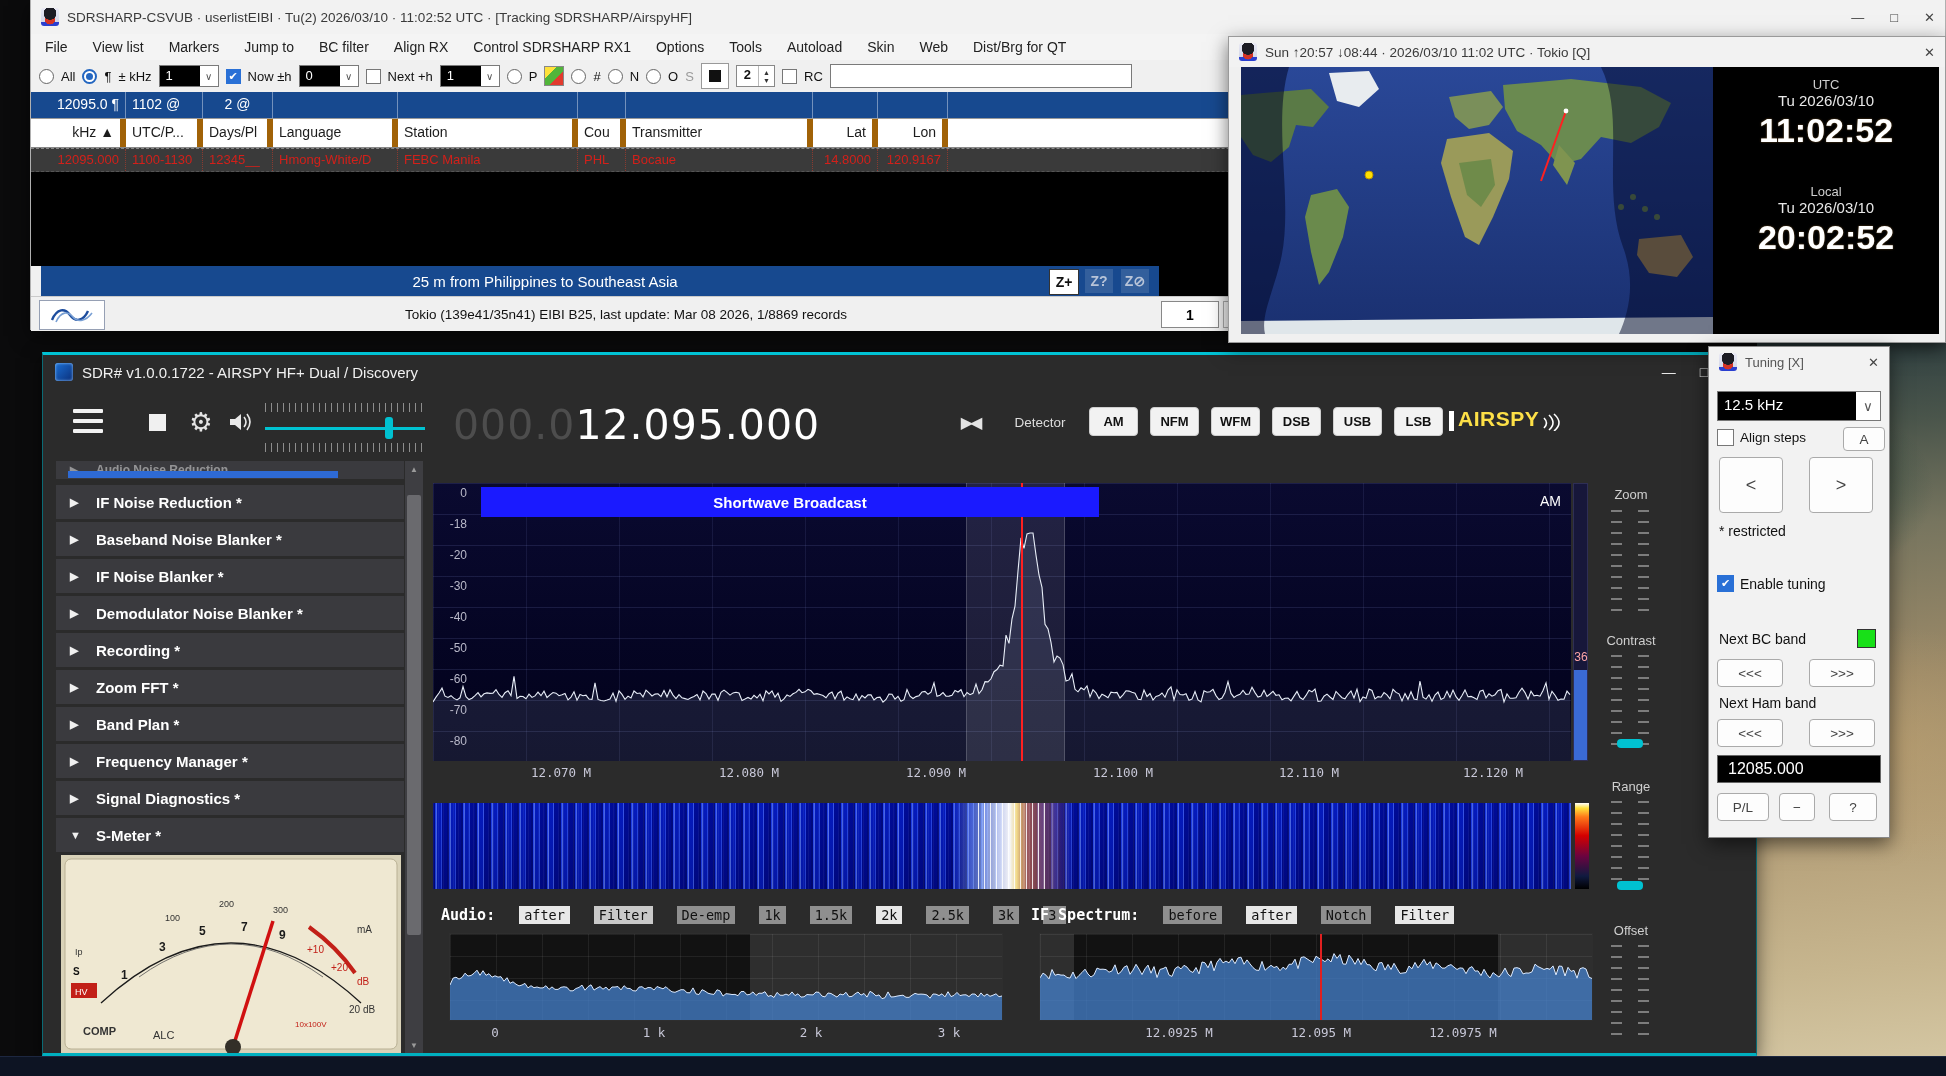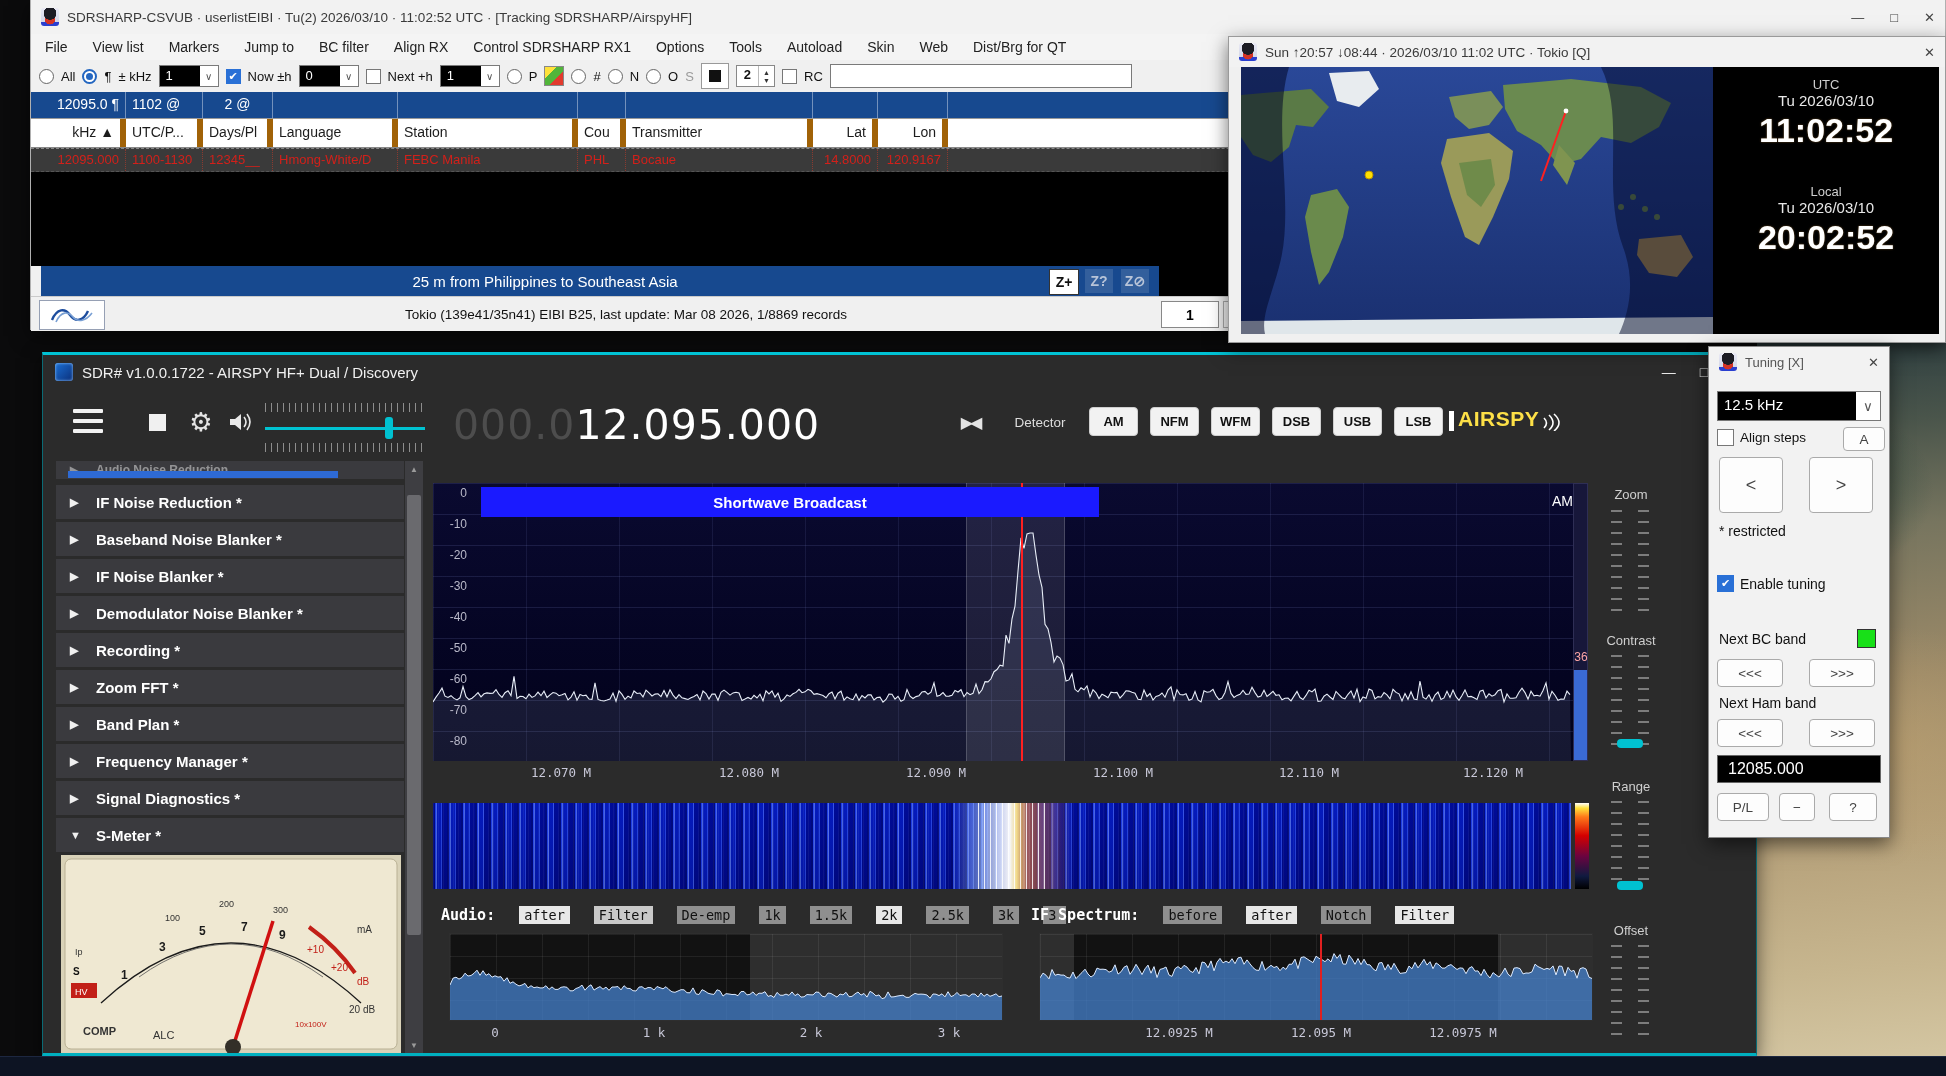--- a/index.html
+++ b/index.html
@@ -79,21 +79,21 @@
   .freq .dim{color:#4d4d4d;}
   .freq .lit{color:#fff;}
   .modeb{width:47px;height:27px;background:#f2f2f2;color:#111;border:1px solid #cfcfcf;border-radius:4px;display:flex;align-items:center;justify-content:center;font-size:13px;font-weight:bold;}
   .brand{position:absolute;left:1406px;top:52px;display:flex;align-items:flex-end;color:#fde047;}
   .brand b{font-size:21px;font-weight:800;letter-spacing:.5px;}
   .sideitem{position:absolute;left:13px;width:348px;height:34px;background:#3a3a3e;display:flex;align-items:center;gap:14px;padding-left:14px;box-sizing:border-box;font-size:15px;font-weight:bold;color:#fff;}
   .sideitem .tri{font-size:11px;color:#f0f0f0;width:12px;}
   .sbar{position:absolute;left:362px;top:106px;width:18px;height:592px;background:#3e3e42;}
   .sbar .ar{position:absolute;left:0;width:18px;height:16px;color:#9a9a9a;font-size:8px;display:flex;align-items:center;justify-content:center;}
   .sbar .thumb{position:absolute;left:2px;width:14px;background:#6a6a6e;border-radius:2px;}
-  .spec-plot{position:absolute;left:390px;top:128px;width:1138px;height:278px;background:linear-gradient(180deg,#0a0a30 0%,#050524 55%,#02021a 100%);overflow:hidden;padding-left:12px;}
+  .spec-plot{position:absolute;left:390px;top:128px;width:1138px;height:278px;background:linear-gradient(180deg,#0a0a30 0%,#050524 55%,#02021a 100%);overflow:hidden;}
   .spec-grid{position:absolute;inset:0;background:
       repeating-linear-gradient(to bottom,rgba(130,140,210,.16) 0 1px,rgba(0,0,0,0) 1px 31px),
       repeating-linear-gradient(to right,rgba(130,140,210,.12) 0 1px,rgba(0,0,0,0) 1px 93px);}
   .banner{position:absolute;left:48px;top:4px;width:618px;height:30px;background:#1a1aff;color:#fff;display:flex;align-items:center;justify-content:center;font-size:15px;font-weight:bold;}
   .dbl{position:absolute;left:4px;width:30px;text-align:right;font-size:12px;color:#b9b9c9;}
   .tune-zone{position:absolute;left:533px;top:0;width:97px;height:278px;background:rgba(255,255,255,.10);border-left:1px solid rgba(255,255,255,.18);border-right:1px solid rgba(255,255,255,.18);}
   .tune-line{position:absolute;left:588px;top:0;width:2px;height:278px;background:#ff2020;}
   .xlabels{position:absolute;left:390px;top:410px;width:1138px;height:20px;}
   .xl{position:absolute;transform:translateX(-50%);font-size:12.5px;color:#c8c8d8;font-family:"DejaVu Sans Mono",monospace;}
   .lvlbar{position:absolute;left:1530px;top:128px;width:15px;height:278px;background:#17173a;border:1px solid #2e2e55;box-sizing:border-box;}
@@ -426,21 +426,21 @@
       <div class="spec-grid"></div>
       <div class="tune-zone"></div>
       <svg width="1138" height="278" style="position:absolute;left:0;top:0">
         <polygon id="sf" points="0,278 0,218.9 3,214.1 6,210.0 9,205.1 12,213.2 15,214.5 18,212.7 21,215.4 24,216.9 27,214.8 30,203.6 33,213.7 36,216.6 39,215.2 42,212.6 45,209.6 48,213.9 51,210.8 54,209.9 57,210.4 60,210.1 63,206.6 66,211.5 69,214.3 72,209.7 75,207.7 78,212.6 81,193.3 84,215.4 87,213.2 90,213.5 93,215.7 96,211.1 99,214.4 102,212.9 105,209.1 108,212.7 111,208.2 114,214.5 117,211.8 120,209.5 123,210.2 126,212.7 129,211.7 132,210.4 135,216.9 138,214.1 141,208.8 144,217.2 147,211.5 150,212.8 153,212.2 156,216.0 159,216.4 162,199.9 165,216.4 168,217.5 171,218.0 174,217.1 177,216.0 180,210.1 183,218.3 186,207.9 189,211.4 192,216.4 195,213.1 198,215.0 201,208.0 204,210.5 207,210.0 210,213.9 213,207.2 216,209.9 219,213.0 222,211.1 225,210.8 228,213.6 231,207.6 234,213.8 237,206.8 240,212.1 243,215.6 246,211.6 249,214.8 252,215.6 255,216.5 258,214.7 261,213.5 264,211.5 267,217.0 270,208.0 273,210.6 276,216.1 279,211.0 282,211.1 285,217.3 288,209.3 291,207.1 294,209.4 297,212.1 300,209.9 303,209.2 306,210.0 309,217.5 312,216.0 315,214.4 318,216.0 321,212.3 324,215.0 327,211.2 330,217.8 333,207.9 336,210.9 339,207.9 342,214.2 345,210.2 348,218.4 351,215.9 354,211.9 357,213.4 360,210.8 363,209.4 366,206.3 369,209.7 372,208.8 375,206.3 378,207.8 381,211.4 384,210.6 387,211.5 390,212.6 393,214.8 396,210.7 399,209.1 402,215.9 405,210.2 408,208.2 411,217.2 414,213.9 417,215.7 420,216.7 423,211.0 426,217.4 429,212.5 432,215.0 435,211.8 438,211.9 441,217.0 444,214.5 447,214.2 450,219.1 453,216.5 456,211.1 459,211.3 462,216.1 465,213.3 468,218.3 471,216.7 474,206.5 477,213.2 480,215.5 483,213.6 486,212.7 489,208.9 492,208.4 495,211.3 498,209.1 501,199.8 504,213.3 507,212.2 510,209.6 513,213.2 516,213.1 519,212.3 522,207.5 525,209.0 528,206.7 531,213.7 534,209.5 537,211.7 540,210.3 543,201.0 546,210.6 549,206.8 552,198.7 555,198.9 558,195.8 561,188.7 564,186.5 567,182.2 570,183.1 573,152.1 576,160.4 579,135.8 582,123.1 585,88.0 588,54.9 591,65.4 594,50.9 597,50.0 600,50.0 603,72.1 606,92.0 609,104.3 612,141.2 615,146.0 618,159.3 621,178.9 624,173.0 627,175.1 630,181.6 633,198.1 636,196.9 639,190.8 642,206.3 645,208.8 648,204.8 651,206.8 654,202.9 657,213.9 660,206.7 663,209.8 666,215.6 669,211.3 672,212.8 675,214.8 678,209.2 681,209.8 684,209.4 687,215.0 690,211.9 693,207.8 696,208.1 699,209.3 702,210.3 705,216.2 708,216.7 711,207.1 714,213.5 717,210.5 720,217.0 723,213.5 726,212.6 729,210.0 732,214.2 735,207.1 738,203.9 741,216.9 744,206.8 747,211.6 750,211.9 753,210.8 756,217.2 759,216.1 762,208.6 765,217.0 768,218.9 771,207.8 774,209.2 777,208.8 780,206.4 783,212.6 786,216.5 789,215.0 792,209.5 795,198.7 798,210.4 801,214.4 804,212.4 807,211.3 810,207.3 813,211.4 816,211.1 819,204.3 822,209.6 825,214.1 828,213.0 831,207.3 834,213.4 837,211.0 840,208.3 843,212.3 846,211.8 849,216.8 852,215.2 855,215.1 858,217.8 861,213.1 864,208.4 867,214.5 870,216.5 873,212.4 876,207.2 879,208.9 882,206.1 885,218.4 888,218.0 891,213.2 894,211.1 897,214.0 900,216.5 903,208.4 906,211.6 909,214.7 912,215.8 915,211.3 918,207.9 921,214.9 924,206.1 927,218.6 930,214.0 933,215.3 936,206.1 939,207.5 942,215.9 945,213.6 948,214.2 951,209.6 954,211.8 957,215.8 960,206.3 963,209.4 966,210.8 969,217.9 972,210.5 975,216.3 978,208.7 981,216.0 984,216.7 987,198.0 990,214.1 993,216.1 996,211.8 999,218.3 1002,212.1 1005,209.0 1008,216.4 1011,214.9 1014,208.3 1017,214.5 1020,207.1 1023,213.7 1026,217.4 1029,212.5 1032,206.9 1035,213.7 1038,213.4 1041,214.8 1044,216.5 1047,208.1 1050,207.2 1053,214.9 1056,210.8 1059,213.2 1062,211.7 1065,207.7 1068,206.5 1071,219.0 1074,211.0 1077,215.3 1080,215.2 1083,214.7 1086,209.3 1089,205.1 1092,209.6 1095,216.1 1098,208.3 1101,212.9 1104,212.2 1107,213.2 1110,207.4 1113,199.9 1116,216.3 1119,208.4 1122,212.2 1125,217.3 1128,216.1 1131,216.2 1134,208.1 1137,211.7 1138,278" fill="rgba(210,225,255,0.10)"></polygon>
         <polyline id="sl" points="0,218.9 3,214.1 6,210.0 9,205.1 12,213.2 15,214.5 18,212.7 21,215.4 24,216.9 27,214.8 30,203.6 33,213.7 36,216.6 39,215.2 42,212.6 45,209.6 48,213.9 51,210.8 54,209.9 57,210.4 60,210.1 63,206.6 66,211.5 69,214.3 72,209.7 75,207.7 78,212.6 81,193.3 84,215.4 87,213.2 90,213.5 93,215.7 96,211.1 99,214.4 102,212.9 105,209.1 108,212.7 111,208.2 114,214.5 117,211.8 120,209.5 123,210.2 126,212.7 129,211.7 132,210.4 135,216.9 138,214.1 141,208.8 144,217.2 147,211.5 150,212.8 153,212.2 156,216.0 159,216.4 162,199.9 165,216.4 168,217.5 171,218.0 174,217.1 177,216.0 180,210.1 183,218.3 186,207.9 189,211.4 192,216.4 195,213.1 198,215.0 201,208.0 204,210.5 207,210.0 210,213.9 213,207.2 216,209.9 219,213.0 222,211.1 225,210.8 228,213.6 231,207.6 234,213.8 237,206.8 240,212.1 243,215.6 246,211.6 249,214.8 252,215.6 255,216.5 258,214.7 261,213.5 264,211.5 267,217.0 270,208.0 273,210.6 276,216.1 279,211.0 282,211.1 285,217.3 288,209.3 291,207.1 294,209.4 297,212.1 300,209.9 303,209.2 306,210.0 309,217.5 312,216.0 315,214.4 318,216.0 321,212.3 324,215.0 327,211.2 330,217.8 333,207.9 336,210.9 339,207.9 342,214.2 345,210.2 348,218.4 351,215.9 354,211.9 357,213.4 360,210.8 363,209.4 366,206.3 369,209.7 372,208.8 375,206.3 378,207.8 381,211.4 384,210.6 387,211.5 390,212.6 393,214.8 396,210.7 399,209.1 402,215.9 405,210.2 408,208.2 411,217.2 414,213.9 417,215.7 420,216.7 423,211.0 426,217.4 429,212.5 432,215.0 435,211.8 438,211.9 441,217.0 444,214.5 447,214.2 450,219.1 453,216.5 456,211.1 459,211.3 462,216.1 465,213.3 468,218.3 471,216.7 474,206.5 477,213.2 480,215.5 483,213.6 486,212.7 489,208.9 492,208.4 495,211.3 498,209.1 501,199.8 504,213.3 507,212.2 510,209.6 513,213.2 516,213.1 519,212.3 522,207.5 525,209.0 528,206.7 531,213.7 534,209.5 537,211.7 540,210.3 543,201.0 546,210.6 549,206.8 552,198.7 555,198.9 558,195.8 561,188.7 564,186.5 567,182.2 570,183.1 573,152.1 576,160.4 579,135.8 582,123.1 585,88.0 588,54.9 591,65.4 594,50.9 597,50.0 600,50.0 603,72.1 606,92.0 609,104.3 612,141.2 615,146.0 618,159.3 621,178.9 624,173.0 627,175.1 630,181.6 633,198.1 636,196.9 639,190.8 642,206.3 645,208.8 648,204.8 651,206.8 654,202.9 657,213.9 660,206.7 663,209.8 666,215.6 669,211.3 672,212.8 675,214.8 678,209.2 681,209.8 684,209.4 687,215.0 690,211.9 693,207.8 696,208.1 699,209.3 702,210.3 705,216.2 708,216.7 711,207.1 714,213.5 717,210.5 720,217.0 723,213.5 726,212.6 729,210.0 732,214.2 735,207.1 738,203.9 741,216.9 744,206.8 747,211.6 750,211.9 753,210.8 756,217.2 759,216.1 762,208.6 765,217.0 768,218.9 771,207.8 774,209.2 777,208.8 780,206.4 783,212.6 786,216.5 789,215.0 792,209.5 795,198.7 798,210.4 801,214.4 804,212.4 807,211.3 810,207.3 813,211.4 816,211.1 819,204.3 822,209.6 825,214.1 828,213.0 831,207.3 834,213.4 837,211.0 840,208.3 843,212.3 846,211.8 849,216.8 852,215.2 855,215.1 858,217.8 861,213.1 864,208.4 867,214.5 870,216.5 873,212.4 876,207.2 879,208.9 882,206.1 885,218.4 888,218.0 891,213.2 894,211.1 897,214.0 900,216.5 903,208.4 906,211.6 909,214.7 912,215.8 915,211.3 918,207.9 921,214.9 924,206.1 927,218.6 930,214.0 933,215.3 936,206.1 939,207.5 942,215.9 945,213.6 948,214.2 951,209.6 954,211.8 957,215.8 960,206.3 963,209.4 966,210.8 969,217.9 972,210.5 975,216.3 978,208.7 981,216.0 984,216.7 987,198.0 990,214.1 993,216.1 996,211.8 999,218.3 1002,212.1 1005,209.0 1008,216.4 1011,214.9 1014,208.3 1017,214.5 1020,207.1 1023,213.7 1026,217.4 1029,212.5 1032,206.9 1035,213.7 1038,213.4 1041,214.8 1044,216.5 1047,208.1 1050,207.2 1053,214.9 1056,210.8 1059,213.2 1062,211.7 1065,207.7 1068,206.5 1071,219.0 1074,211.0 1077,215.3 1080,215.2 1083,214.7 1086,209.3 1089,205.1 1092,209.6 1095,216.1 1098,208.3 1101,212.9 1104,212.2 1107,213.2 1110,207.4 1113,199.9 1116,216.3 1119,208.4 1122,212.2 1125,217.3 1128,216.1 1131,216.2 1134,208.1 1137,211.7" fill="none" stroke="#e8eef8" stroke-width="1.1"></polyline>
       </svg>
       <div class="tune-line"></div>
       <div class="banner">Shortwave Broadcast</div>
       <span style="position:absolute;right:10px;top:10px;color:#fff;font-size:14px">AM</span>
       <span class="dbl" style="top:3px">0</span>
-      <span class="dbl" style="top:34px">-10</span>
+      <span class="dbl" style="top:34px">-18</span>
       <span class="dbl" style="top:65px">-20</span>
       <span class="dbl" style="top:96px">-30</span>
       <span class="dbl" style="top:127px">-40</span>
       <span class="dbl" style="top:158px">-50</span>
       <span class="dbl" style="top:189px">-60</span>
       <span class="dbl" style="top:220px">-70</span>
       <span class="dbl" style="top:251px">-80</span>
     </div>
     <div class="xlabels">
       <span class="xl" style="left:128px">12.070 M</span>

